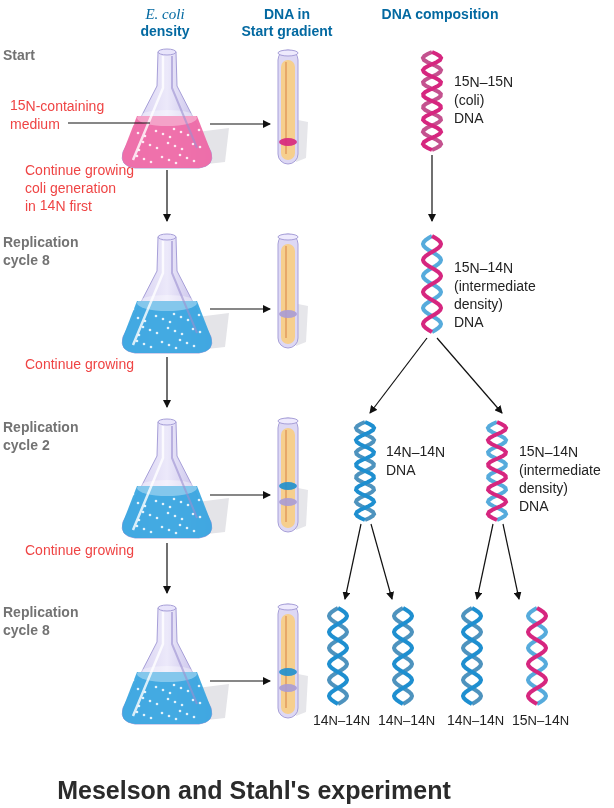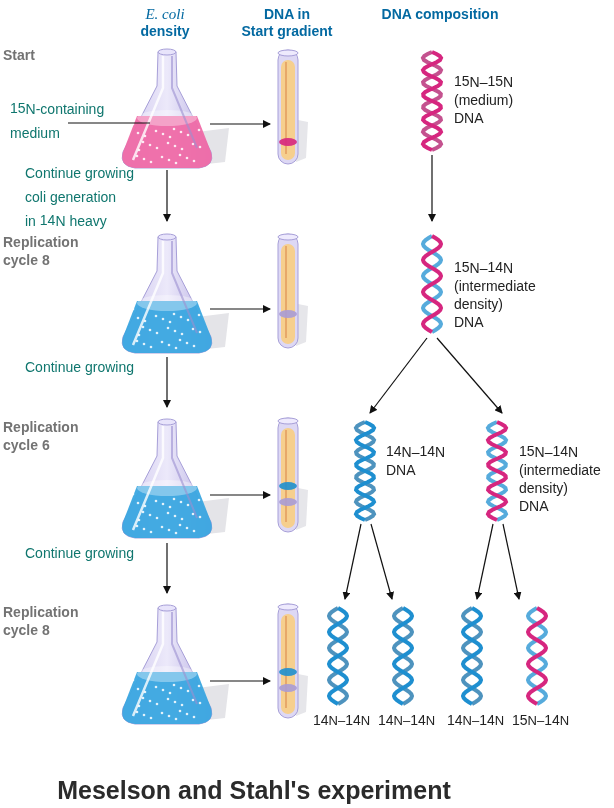--- a/index.html
+++ b/index.html
@@ -1,21 +1,21 @@
 <!DOCTYPE html>
 <html><head>
 <meta charset="utf-8">
 <style>
   html,body{margin:0;padding:0;background:#fff;}
   body{width:614px;height:808px;position:relative;overflow:hidden;font-family:"Liberation Sans",sans-serif;color:#1a1a1a;}
   .abs{position:absolute;}
   .hdr{font-weight:bold;font-size:14px;text-align:center;line-height:17px;color:#0369a1;}
   .hdr i{font-family:"Liberation Serif",serif;font-weight:normal;font-style:italic;font-size:15px;}
   .row-label{font-weight:bold;font-size:14px;line-height:18px;color:#737373;}
-  .note{font-size:14px;line-height:24px;color:#0f766e;}
+  .note{font-size:14px;line-height:18px;color:#ef4444;}
   .dna-label{font-size:14px;line-height:18px;color:#222;}
   .bottom-label{font-size:13px;color:#222;white-space:nowrap;}
   sup{font-size:14px;vertical-align:top;position:relative;top:-1px;text-align:right;}
   .title{font-weight:bold;font-size:25px;color:#2b2b2b;text-align:center;width:508px;}
   svg.overlay{position:absolute;left:0;top:0;}
 </style>
 </head>
 <body>
 
 <div class="abs hdr" style="left:120px;top:6px;width:90px;">
@@ -30,42 +30,42 @@
 
 <div class="abs row-label" style="left:3px;top:46px;">
   <span>Start</span>
 </div>
 <div class="abs row-label" style="left:3px;top:233px;">
   <span>Replication</span><br>
   <span>cycle 8</span>
 </div>
 <div class="abs row-label" style="left:3px;top:418px;">
   <span>Replication</span><br>
-  <span>cycle 6</span>
+  <span>cycle 2</span>
 </div>
 <div class="abs row-label" style="left:3px;top:603px;">
   <span>Replication</span><br>
   <span>cycle 8</span>
 </div>
 
 <div class="abs note" style="left:10px;top:97px;">
   <sup>15</sup><span>N-containing</span><br>
   <span>medium</span>
 </div>
 <div class="abs note" style="left:25px;top:161px;">
   <span>Continue growing</span><br>
   <span>coli generation</span><br>
-  <span>in </span><sup>14</sup><span>N heavy</span>
+  <span>in </span><sup>14</sup><span>N first</span>
 </div>
 <div class="abs note" style="left:25px;top:355px;">Continue growing</div>
 <div class="abs note" style="left:25px;top:541px;">Continue growing</div>
 
 <div class="abs dna-label" style="left:454px;top:73px;">
   <sup>15</sup>N–<sup>15</sup>N<br>
-  <span>(medium)</span><br>
+  <span>(coli)</span><br>
   <span>DNA</span>
 </div>
 <div class="abs dna-label" style="left:454px;top:259px;">
   <sup>15</sup>N–<sup>14</sup>N<br>
   <span>(intermediate</span><br>
   <span>density)</span><br>
   <span>DNA</span>
 </div>
 <div class="abs dna-label" style="left:386px;top:443px;">
   <sup>14</sup>N–<sup>14</sup>N<br>

